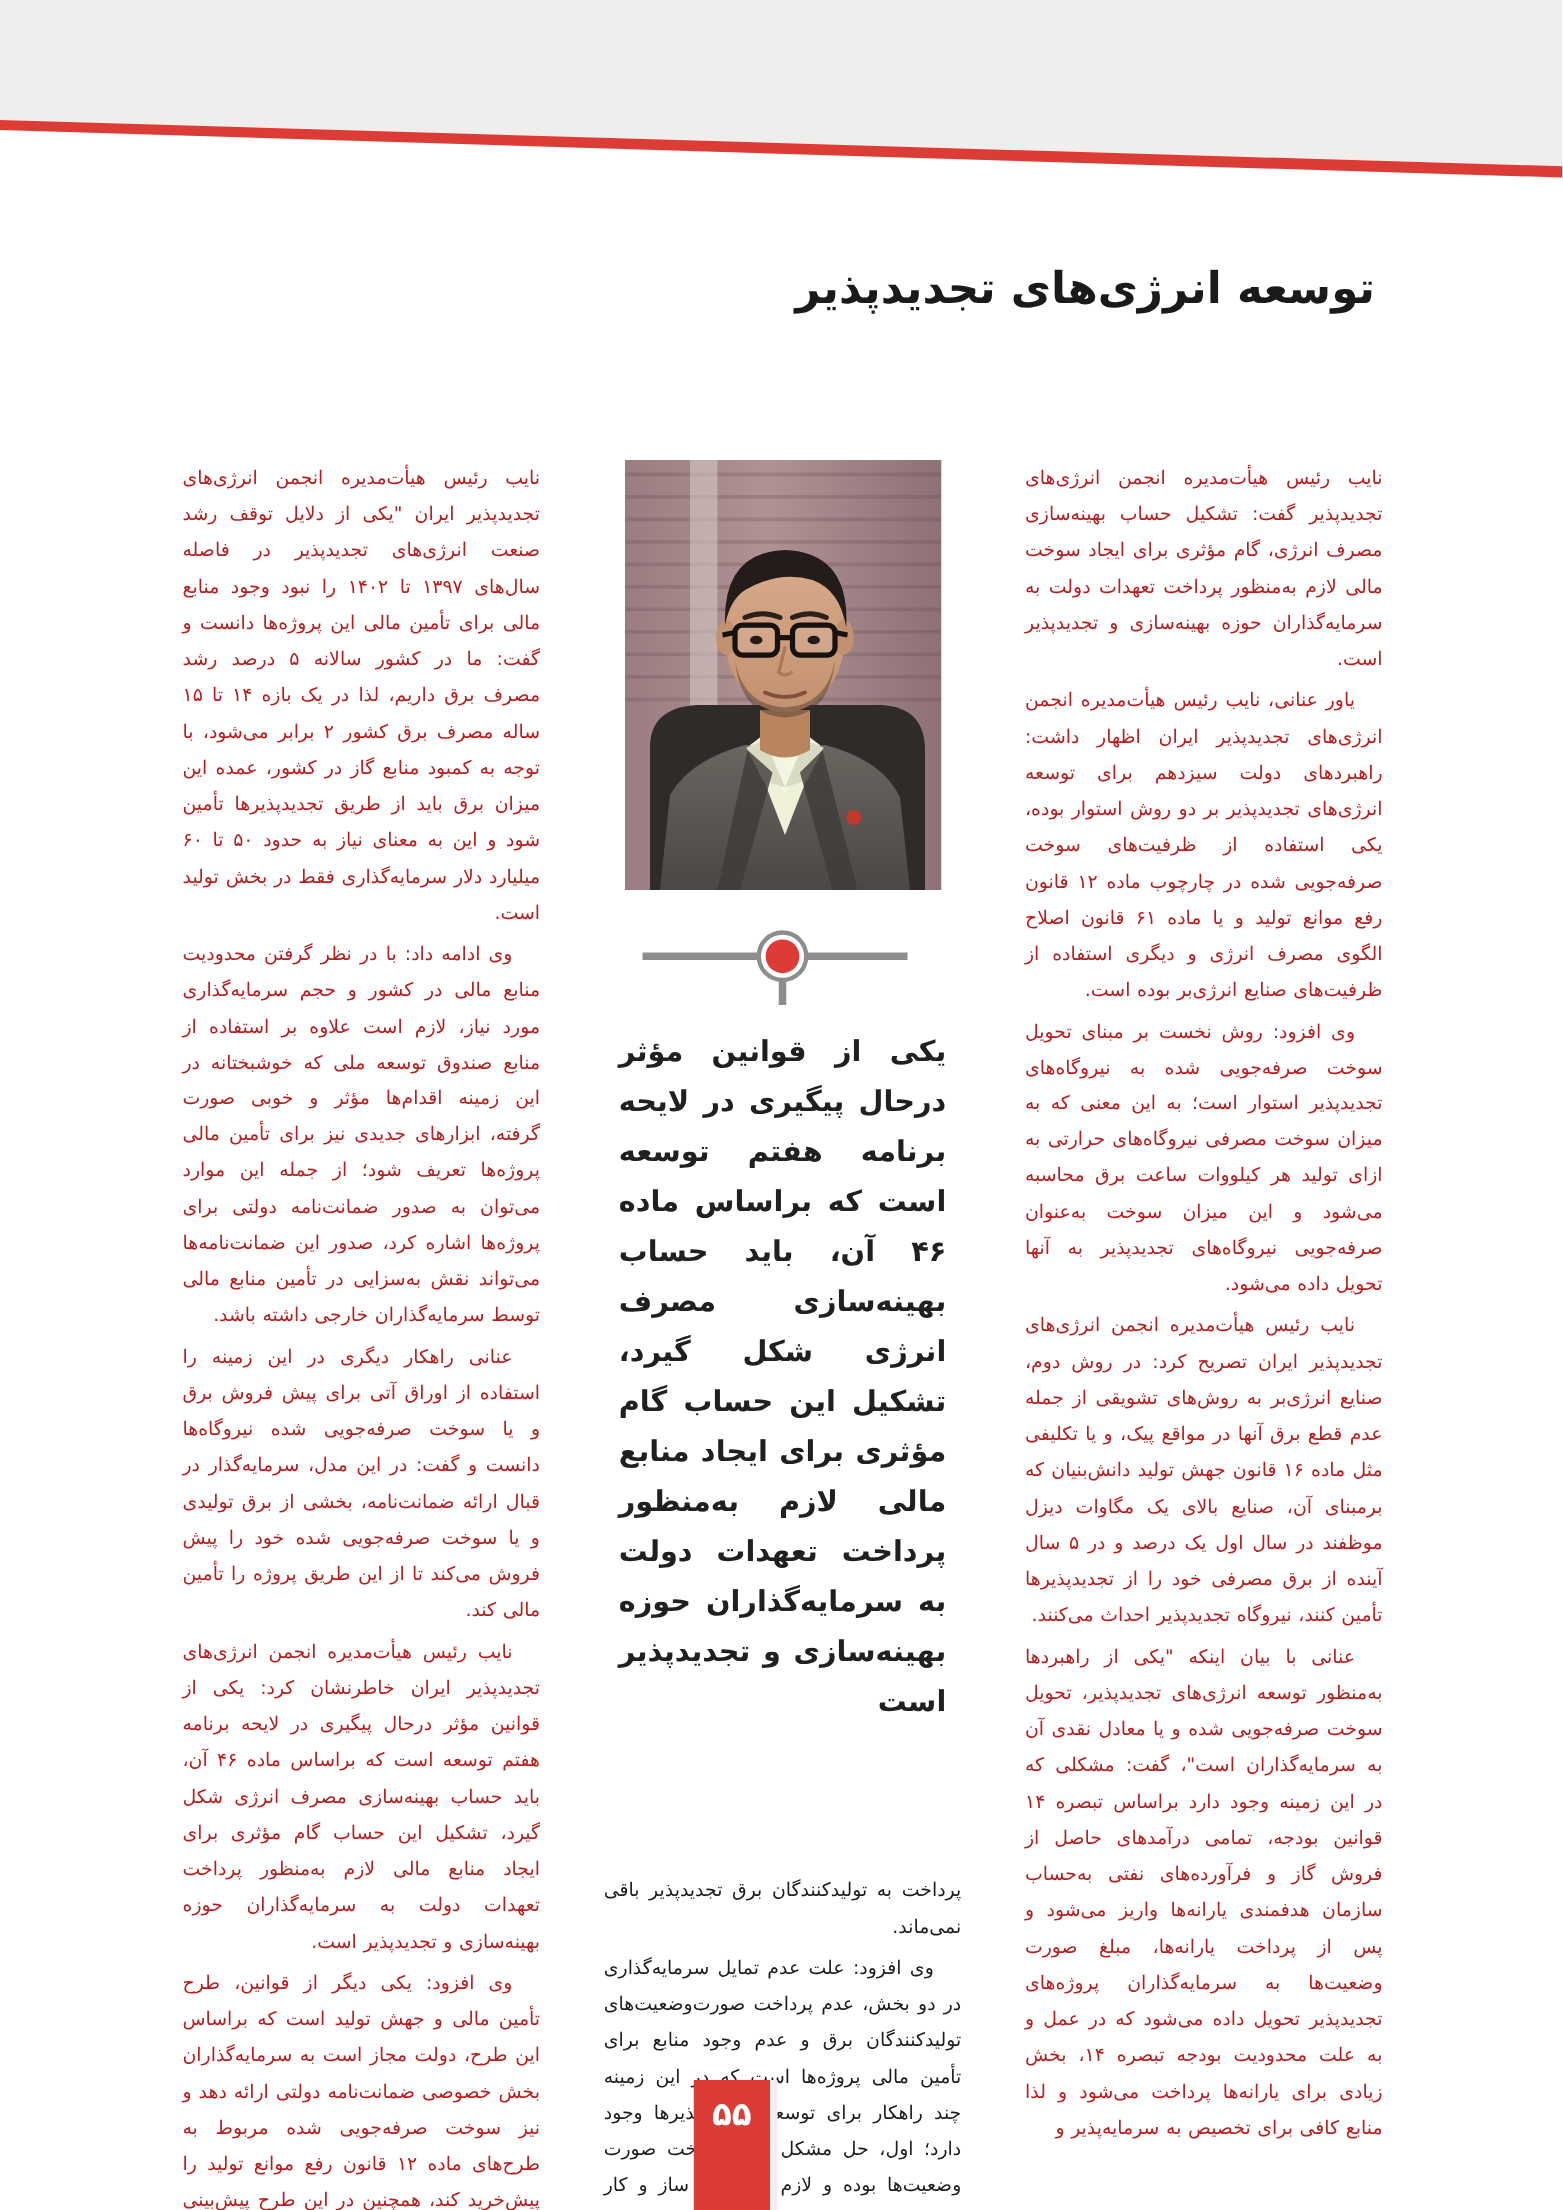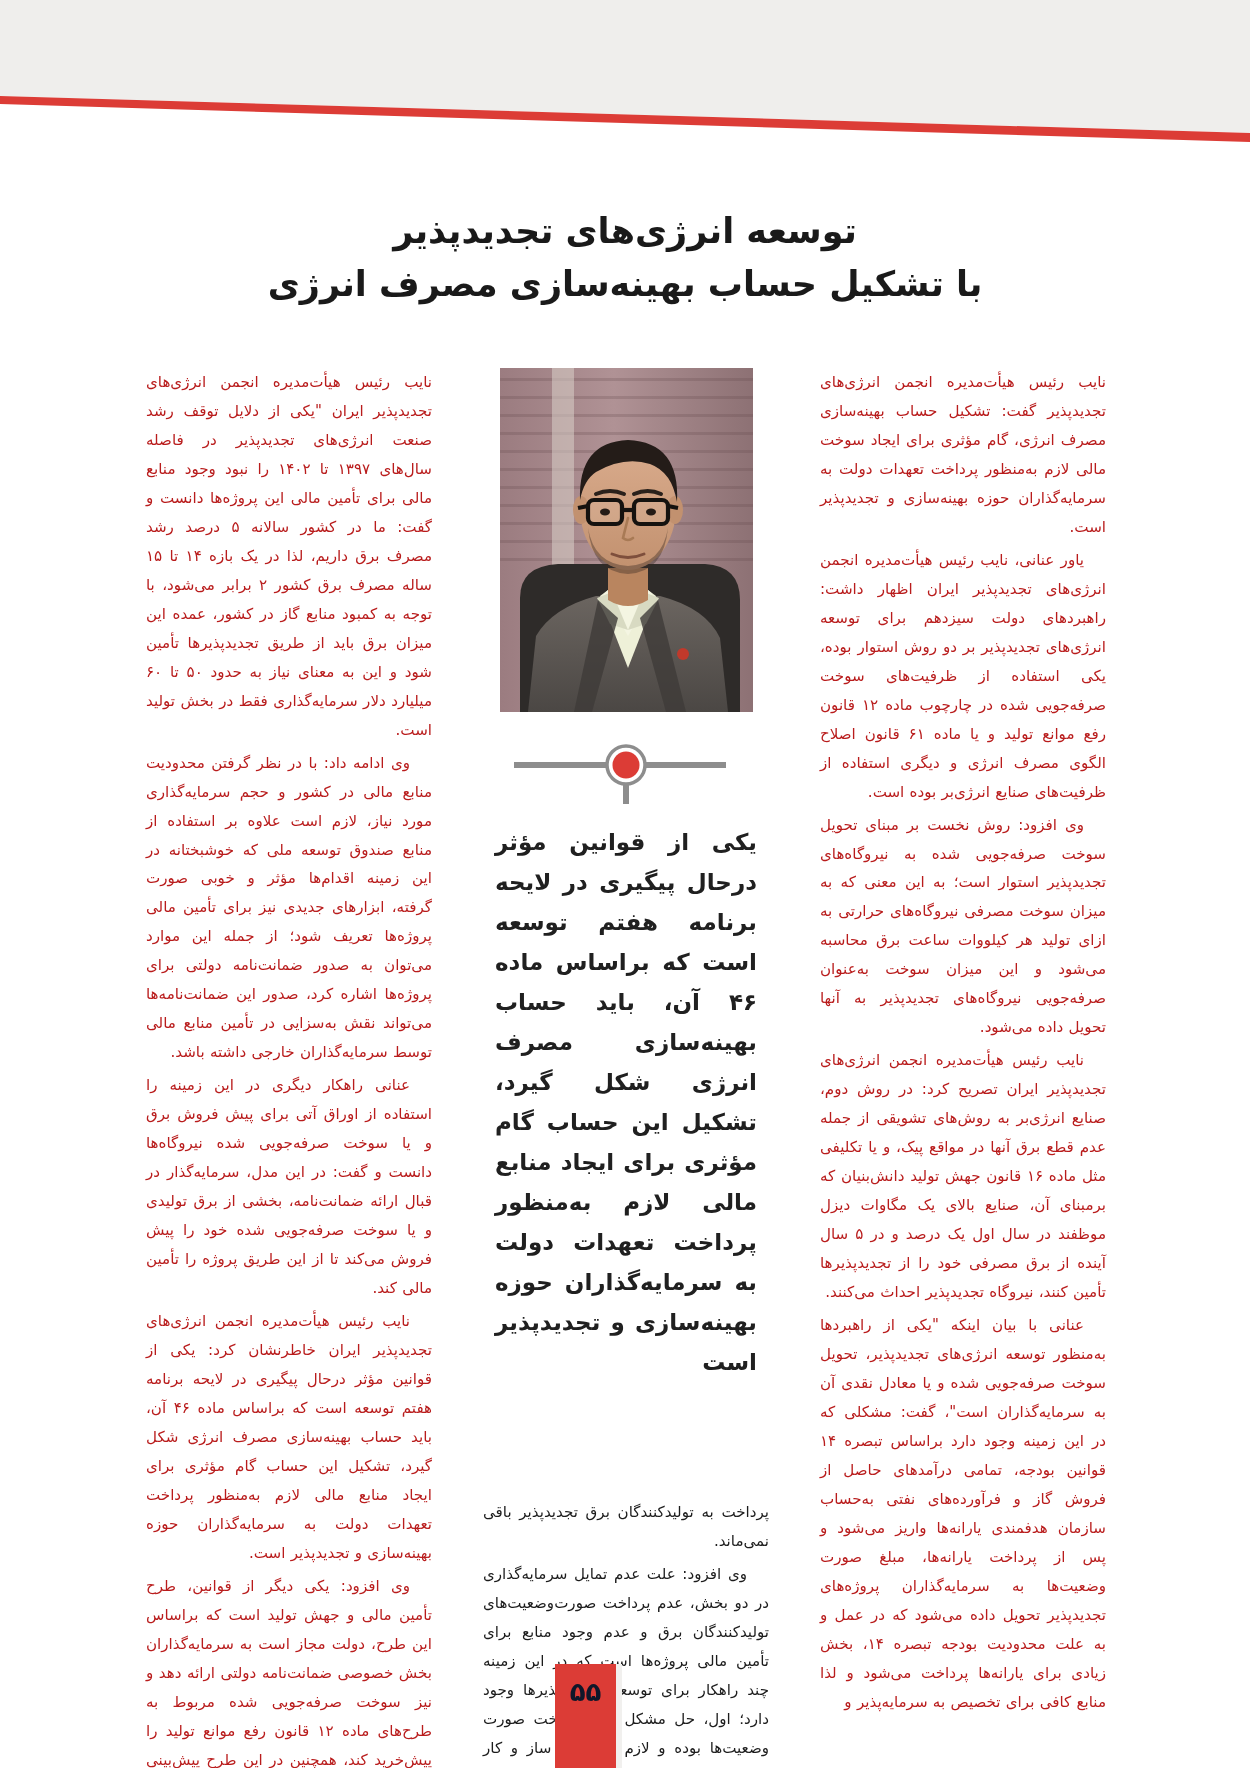--- a/index.html
+++ b/index.html
@@ -15,21 +15,21 @@
   .topband{
     position:absolute;left:0;top:0;width:1250px;height:185px;
     overflow:hidden;pointer-events:none;
   }
   .topband svg{display:block;}
 
   
   .headline{
     position:absolute;
     left:150px;right:150px;top:205px;
-    text-align:center;
+    text-align:right;
     direction:rtl;
   }
   .headline .ln{
     display:block;
     font-weight:bold;
     color:#1a1a1a;
     font-size:35px;
     line-height:1.52;
     letter-spacing:-0.3px;
     white-space:nowrap;
@@ -103,41 +103,40 @@
   
   .pagebadge{
     position:absolute;
     left:555px;top:1664px;
     width:61px;height:104px;
     background:#dc3c36;
     box-shadow:6px 0 0 0 #f1f0ee;
   }
   .pagebadge .num{
     display:block;
-    color:#0f172a;
+    color:#ffffff;
     font-size:26px;
     font-weight:bold;
     text-align:center;
     padding-top:13px;
     letter-spacing:1px;
   }
 </style>
 </head>
 <body>
 
 <div class="topband">
   <svg width="1250" height="185" viewBox="0 0 1250 185" xmlns="http://www.w3.org/2000/svg">
     <polygon points="0,0 1250,0 1250,133 0,96" fill="#efeeec"></polygon>
     <polygon points="0,96 1250,133 1250,142 0,104" fill="#dc3c36"></polygon>
   </svg>
 </div>
 
 <div class="headline">
   <span class="ln">توسعه انرژی‌های تجدیدپذیر</span>
-  <span class="ln">با تشکیل حساب بهینه‌سازی مصرف انرژی</span>
 </div>
 
 <div class="columns">
 
   <div class="col right">
     <p>نایب رئیس هیأت‌مدیره انجمن انرژی‌های تجدیدپذیر گفت: تشکیل حساب بهینه‌سازی مصرف انرژی، گام مؤثری برای ایجاد سوخت مالی لازم به‌منظور پرداخت تعهدات دولت به سرمایه‌گذاران حوزه بهینه‌سازی و تجدیدپذیر است.</p>
     <p class="ind">یاور عنانی، نایب رئیس هیأت‌مدیره انجمن انرژی‌های تجدیدپذیر ایران اظهار داشت: راهبردهای دولت سیزدهم برای توسعه انرژی‌های تجدیدپذیر بر دو روش استوار بوده، یکی استفاده از ظرفیت‌های سوخت صرفه‌جویی شده در چارچوب ماده ۱۲ قانون رفع موانع تولید و یا ماده ۶۱ قانون اصلاح الگوی مصرف انرژی و دیگری استفاده از ظرفیت‌های صنایع انرژی‌بر بوده است.</p>
     <p class="ind">وی افزود: روش نخست بر مبنای تحویل سوخت صرفه‌جویی شده به نیروگاه‌های تجدیدپذیر استوار است؛ به این معنی که به میزان سوخت مصرفی نیروگاه‌های حرارتی به ازای تولید هر کیلووات ساعت برق محاسبه می‌شود و این میزان سوخت به‌عنوان صرفه‌جویی نیروگاه‌های تجدیدپذیر به آنها تحویل داده می‌شود.</p>
     <p class="ind">نایب رئیس هیأت‌مدیره انجمن انرژی‌های تجدیدپذیر ایران تصریح کرد: در روش دوم، صنایع انرژی‌بر به روش‌های تشویقی از جمله عدم قطع برق آنها در مواقع پیک، و یا تکلیفی مثل ماده ۱۶ قانون جهش تولید دانش‌بنیان که برمبنای آن، صنایع بالای یک مگاوات دیزل موظفند در سال اول یک درصد و در ۵ سال آینده از برق مصرفی خود را از تجدیدپذیرها تأمین کنند، نیروگاه تجدیدپذیر احداث می‌کنند.</p>
     <p class="ind">عنانی با بیان اینکه "یکی از راهبردها به‌منظور توسعه انرژی‌های تجدیدپذیر، تحویل سوخت صرفه‌جویی شده و یا معادل نقدی آن به سرمایه‌گذاران است"، گفت: مشکلی که در این زمینه وجود دارد براساس تبصره ۱۴ قوانین بودجه، تمامی درآمدهای حاصل از فروش گاز و فرآورده‌های نفتی به‌حساب سازمان هدفمندی یارانه‌ها واریز می‌شود و پس از پرداخت یارانه‌ها، مبلغ صورت وضعیت‌ها به سرمایه‌گذاران پروژه‌های تجدیدپذیر تحویل داده می‌شود که در عمل و به علت محدودیت بودجه تبصره ۱۴، بخش زیادی برای یارانه‌ها پرداخت می‌شود و لذا منابع کافی برای تخصیص به سرمایه‌پذیر و</p>

